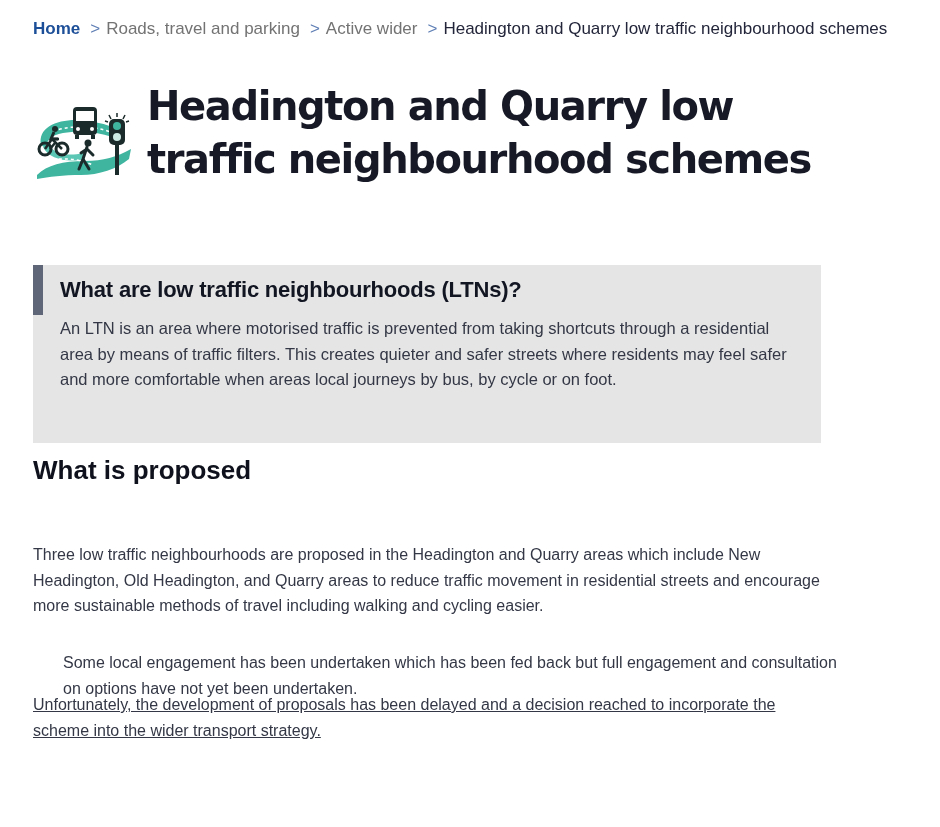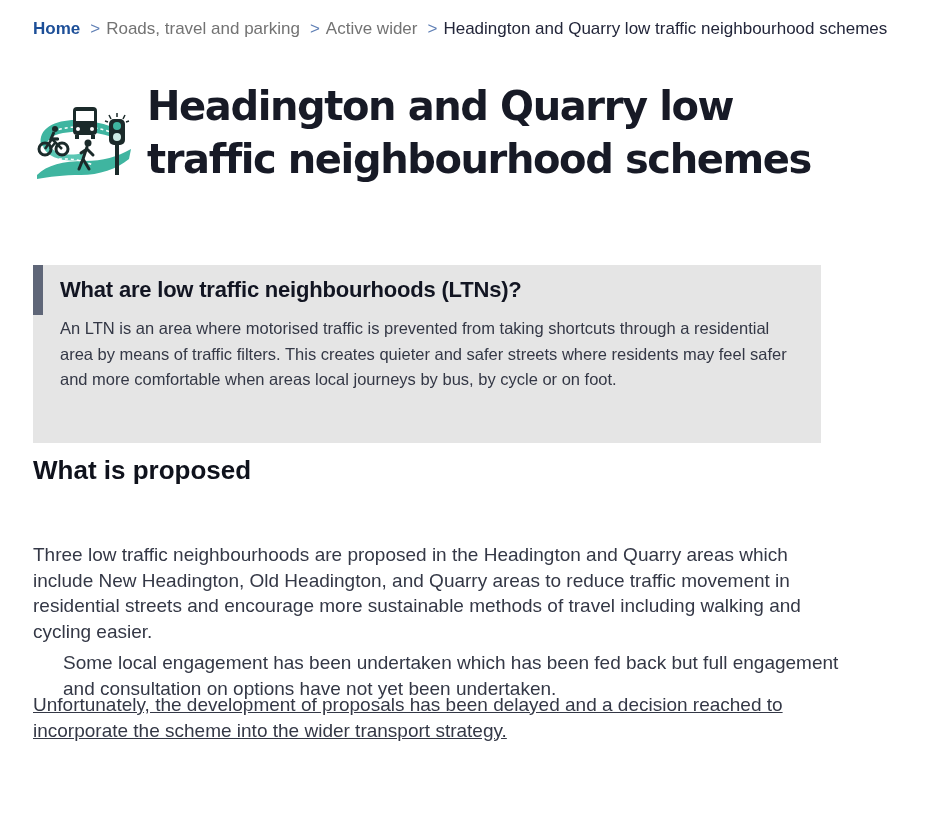--- a/index.html
+++ b/index.html
@@ -43,21 +43,21 @@
     position: absolute; left: 27px; top: 51px; margin: 0; width: 740px;
     font-size: 16.5px; line-height: 25.5px; color: #343846;
   }
 
   .section-title {
     position: absolute; left: 33px; top: 453px; margin: 0;
     font-size: 26px; line-height: 34px; font-weight: bold; color: #0f121c;
   }
   .para {
     position: absolute; left: 33px; margin: 0; width: 790px;
-    font-size: 19px; line-height: 25.5px; color: #343846;
+    font-size: 16px; line-height: 25.5px; color: #343846;
   }
   .p1 { top: 542px; }
   .p2 { top: 650px; margin-left: 30px; }
   .p3 { top: 692px; text-decoration: underline; }
 </style>
 </head>
 <body>
 
 <nav class="breadcrumb">
   <a class="home" href="#">Home</a>

